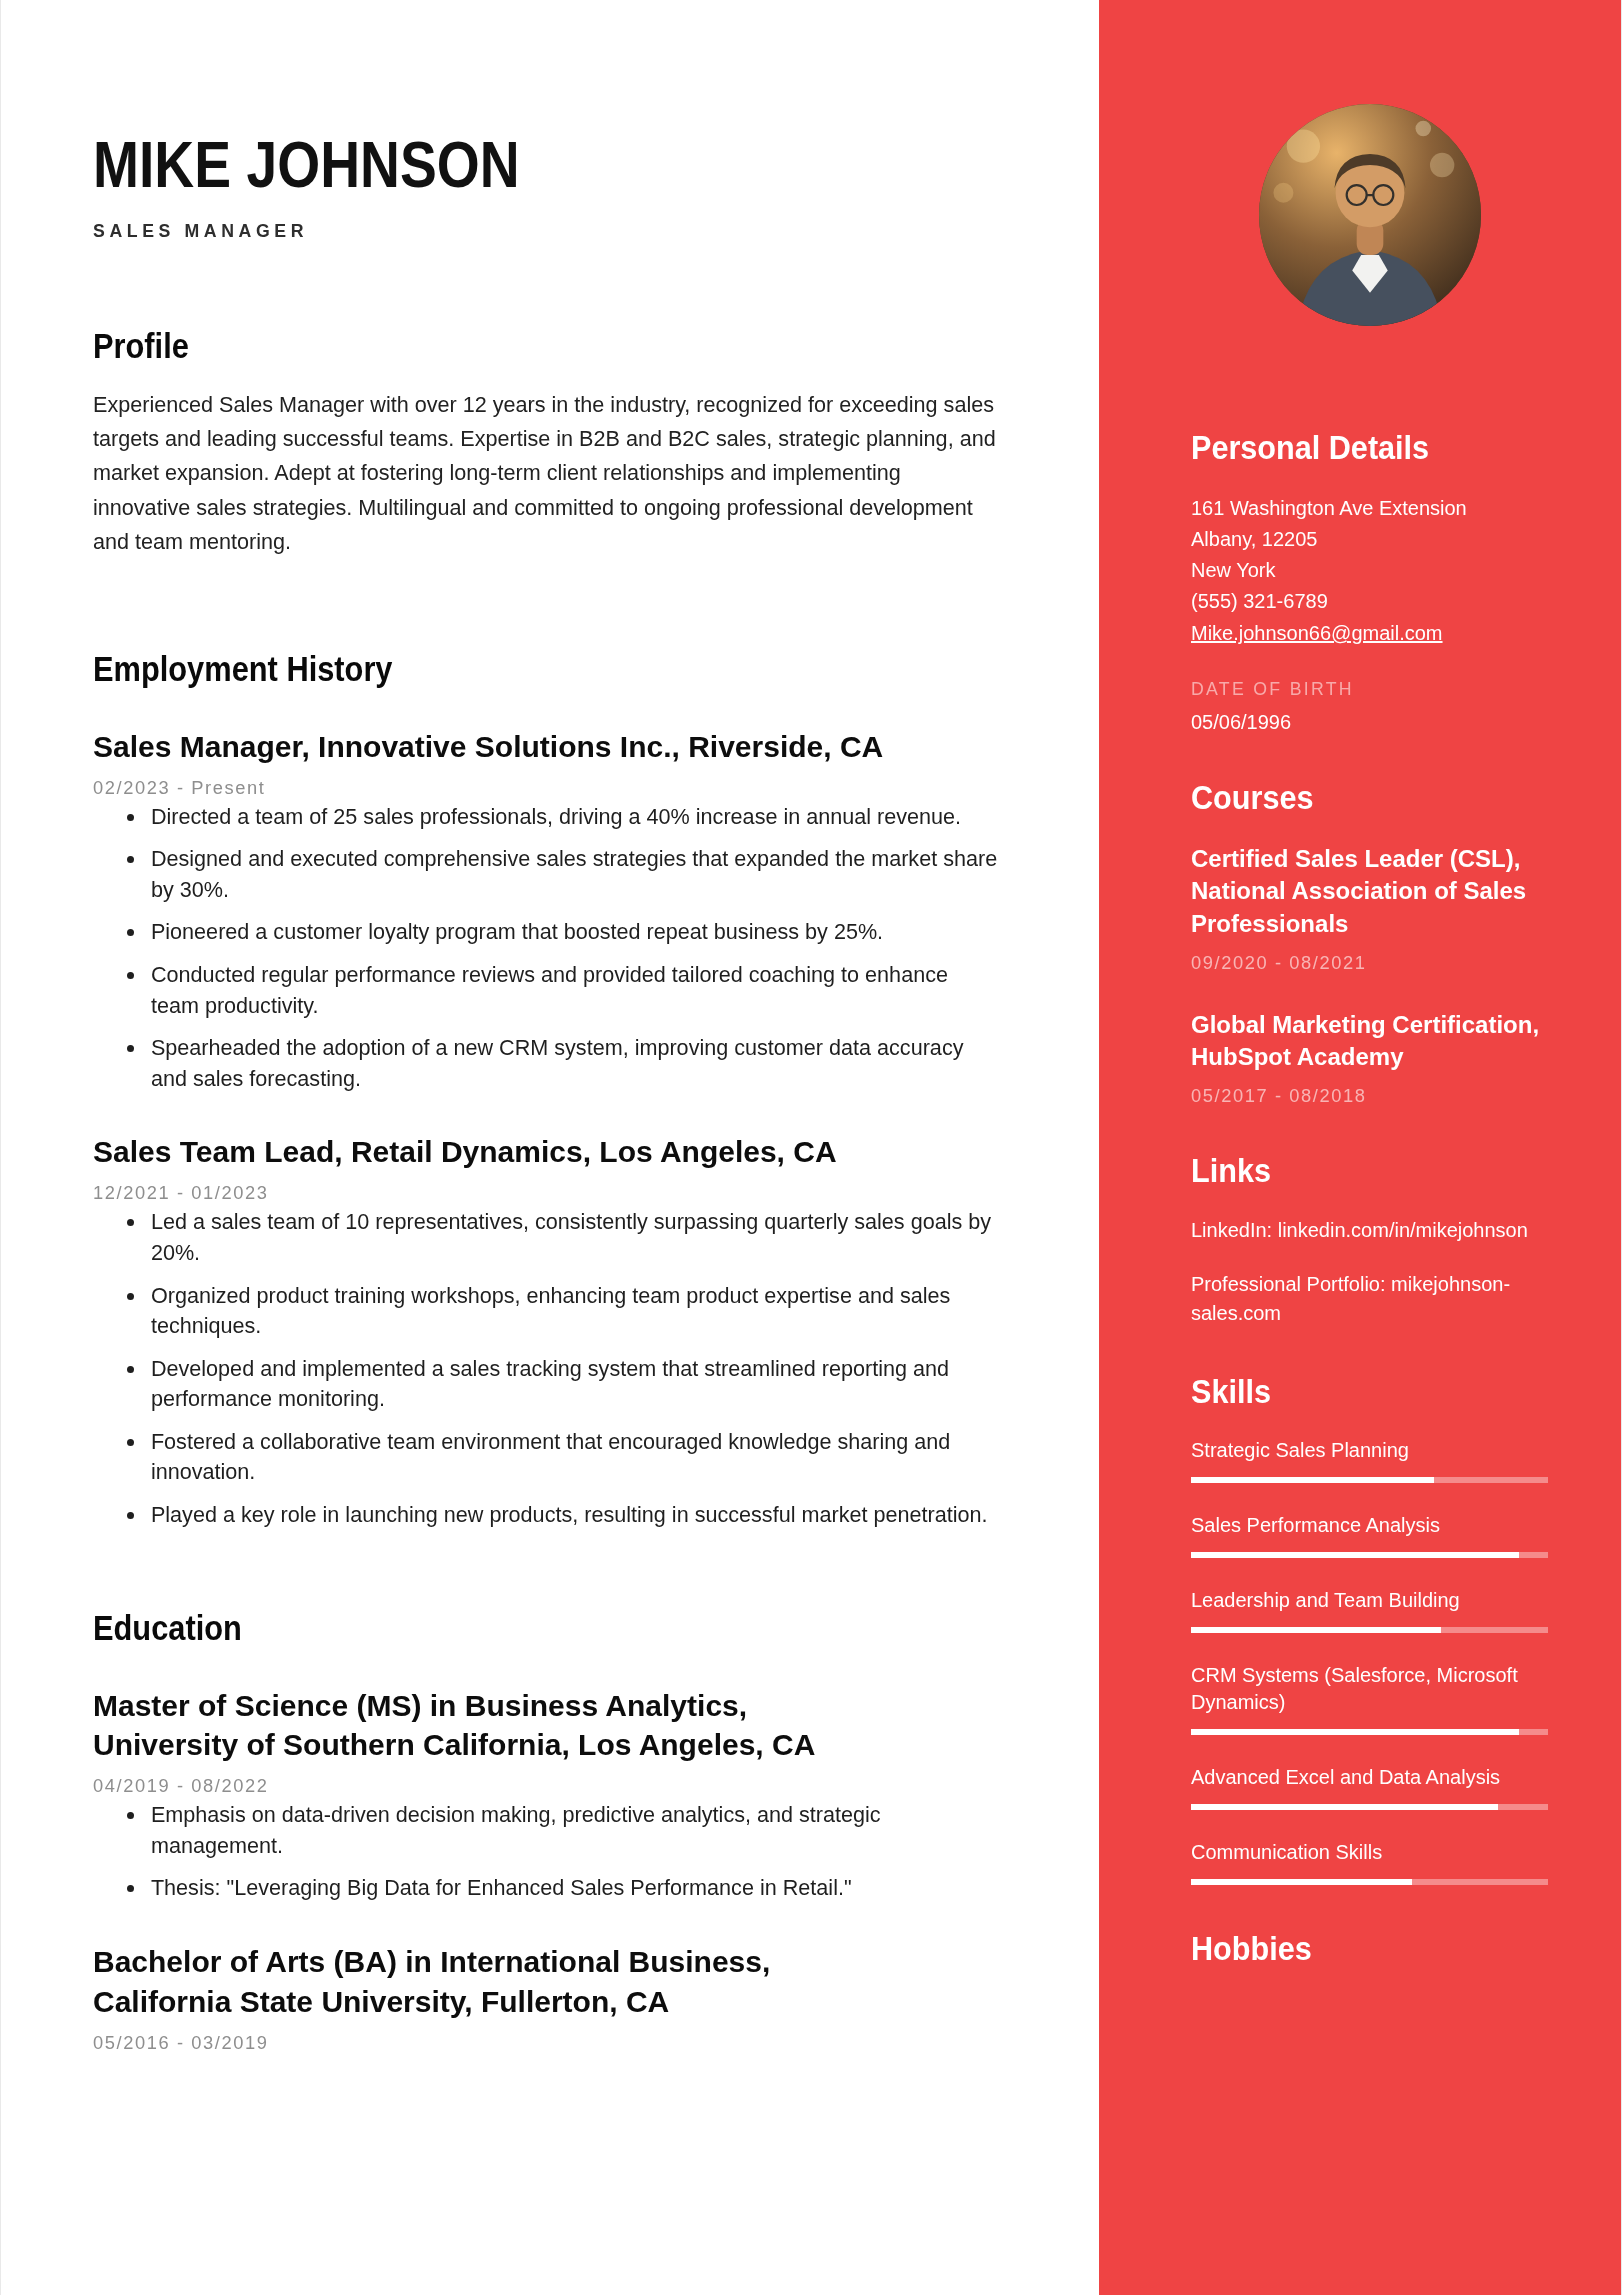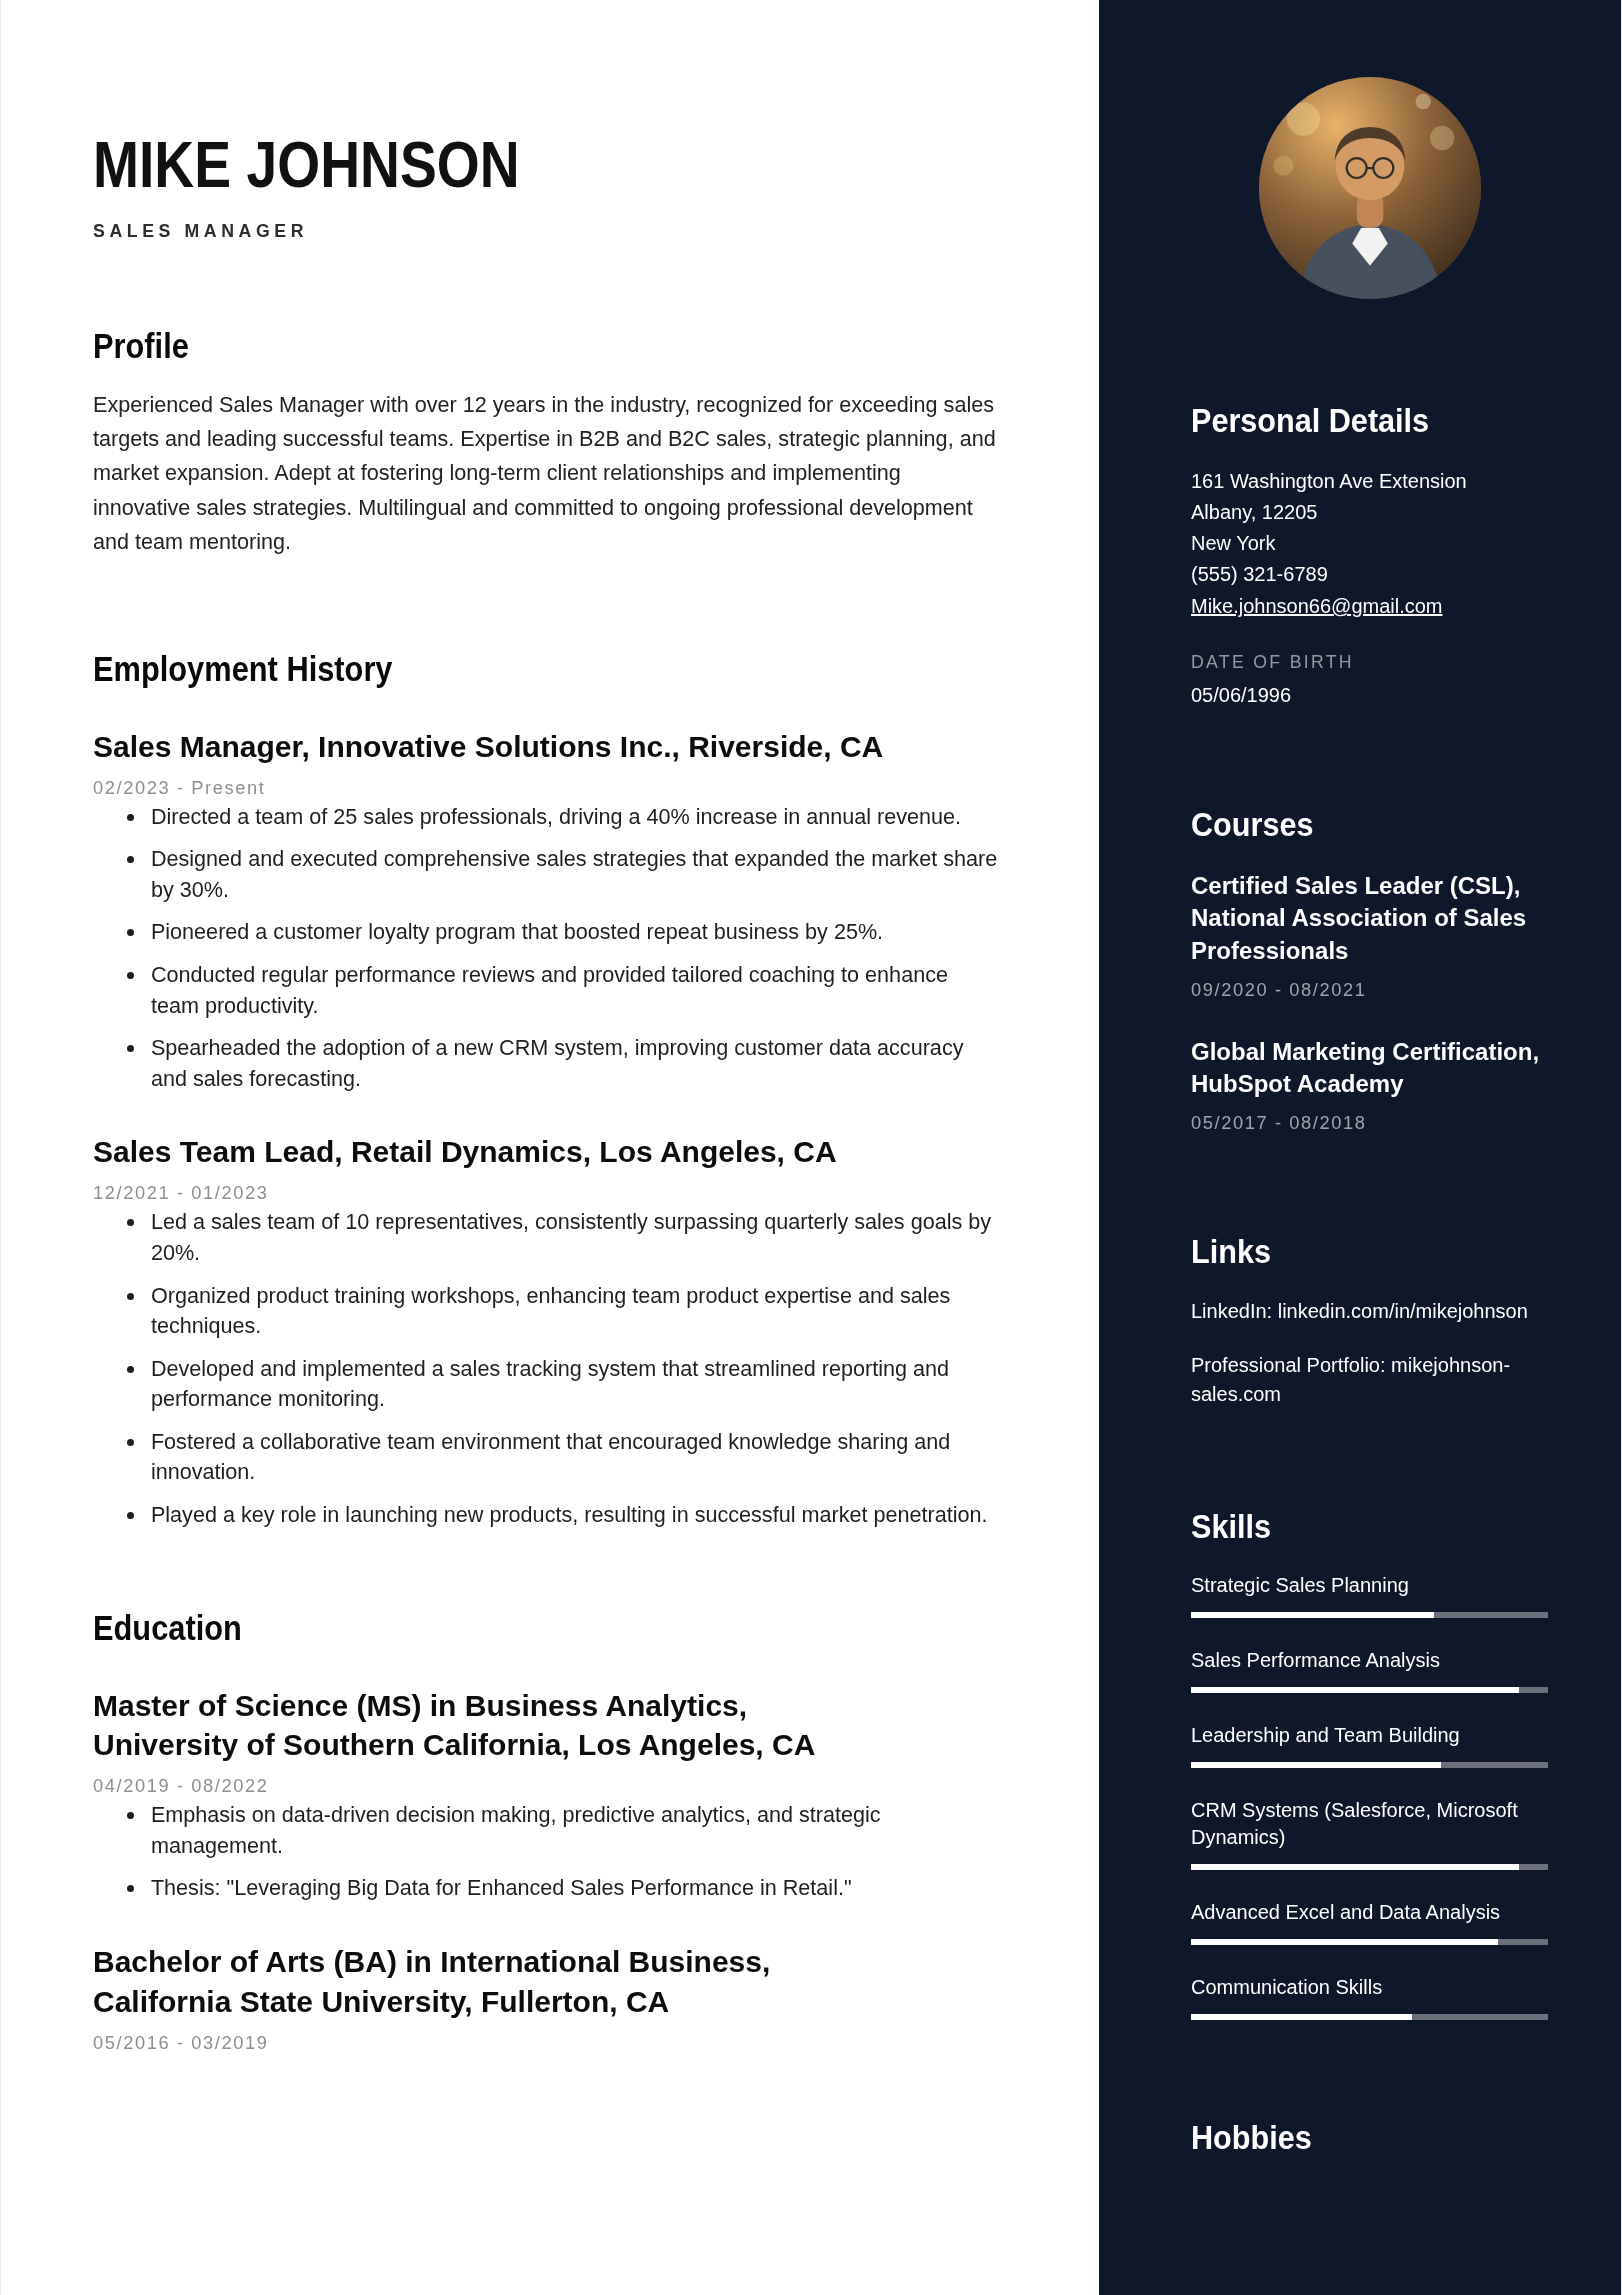--- a/index.html
+++ b/index.html
@@ -55,31 +55,31 @@
   .bullets { margin-top:3px; padding-left:54px; list-style:disc; }
   .bullets li {
     font-size:21.6px; line-height:1.42; color:#1f1f1f;
     margin-bottom:11.8px; padding-left:3.9px;
   }
 
   
   .sidebar {
     position:absolute; right:0; top:0;
     width:522px; height:2295px;
-    background:#0f172a;
+    background:#ef4444;
     color:#ffffff;
-    padding:77px 73px 0 92px;
+    padding:104px 73px 0 92px;
   }
   .photo {
     width:222px; height:222px; border-radius:50%;
     overflow:hidden; margin:0 auto;
     background:#55402c;
   }
   .photo svg { display:block; width:100%; height:100%; }
-  .side-sec { margin-top:98px; }
+  .side-sec { margin-top:44px; }
   .side-sec.first { margin-top:102px; }
   .side-h {
     font-size:34px; font-weight:700; color:#fff;
     transform:scaleX(0.9); transform-origin:0 50%;
     white-space:nowrap;
     margin-bottom:26px;
   }
   .side-line { font-size:20px; line-height:1.55; color:#fff; }
   .email-link {
     display:inline-block; margin-top:1.3px;

